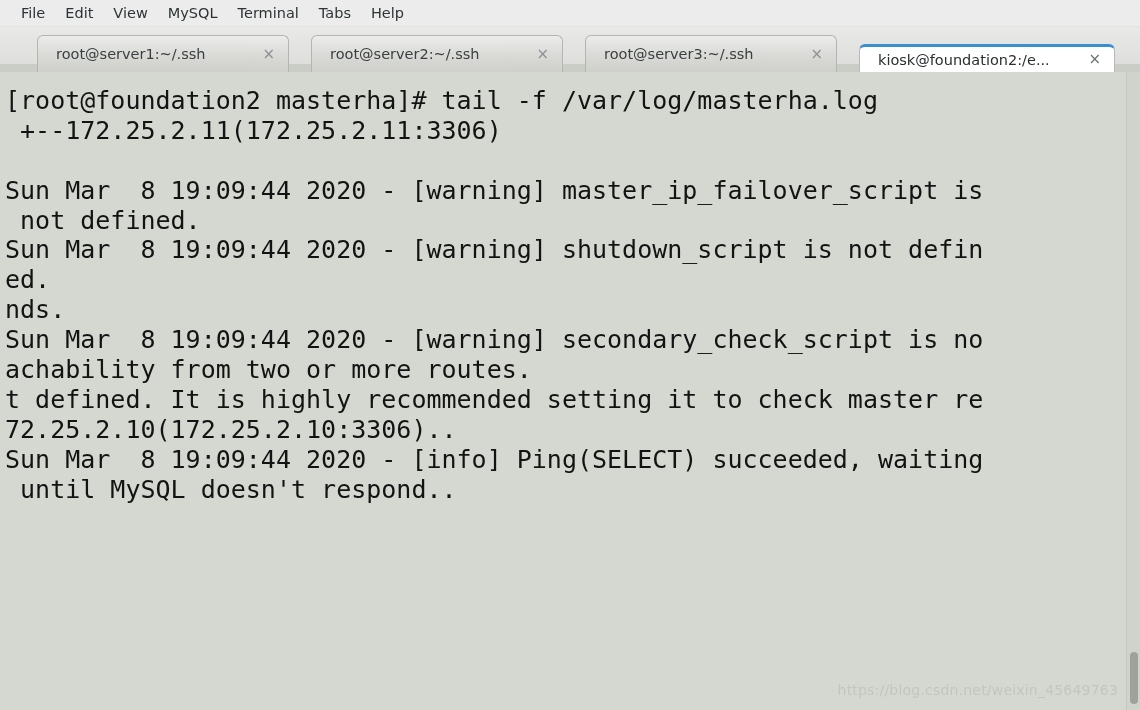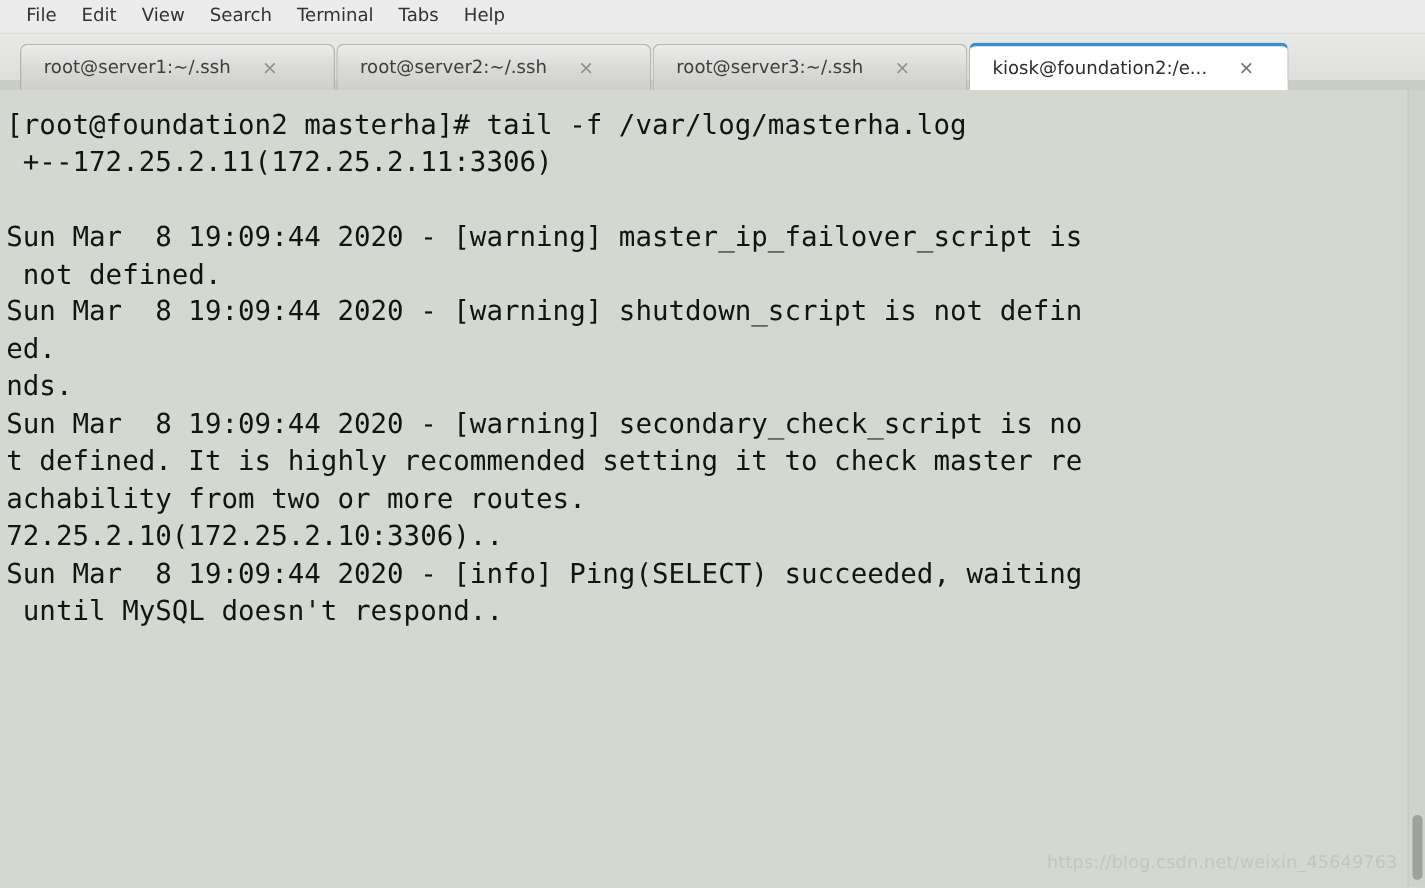--- a/index.html
+++ b/index.html
@@ -66,37 +66,38 @@
     height: 37px;
     background: linear-gradient(to bottom, #e9e9e7 0%, #dededc 100%);
   }
   .tab {
     position: relative;
     z-index: 2;
     height: 37px;
     box-sizing: border-box;
     display: flex;
     align-items: center;
-    justify-content: flex-start;
+    justify-content: space-between;
     padding: 0 10px 0 18px;
     border-top-left-radius: 6px;
     border-top-right-radius: 6px;
     border: 1px solid #b4b4b0;
     border-bottom: none;
     margin-right: 1px;
     background: linear-gradient(to bottom, #ececeb 0%, #d9d9d6 55%, #cfcfcb 100%);
     cursor: default;
     min-width: 0;
+    margin-left: 21px;
   }
   .tab.active {
     background: #ffffff;
     border-color: #b9b9b5;
     border-top: 3px solid #3a8fd0;
     padding-top: 0;
-    height: 38px;
+    height: 28px;
     align-self: flex-end;
     margin-bottom: 0;
   }
   .tab-label {
     font-family: "DejaVu Sans", sans-serif;
     font-size: 14.5px;
     color: #3a3f41;
     white-space: nowrap;
     overflow: hidden;
     text-overflow: clip;
@@ -129,21 +130,21 @@
   }
   .terminal {
     flex: 1 1 auto;
     position: relative;
     padding: 14px 0 0 5px;
     box-sizing: border-box;
     overflow: hidden;
   }
   .term-line {
     font-family: "DejaVu Sans Mono", monospace;
-    font-size: 22px;
+    font-size: 25px;
     line-height: 29.9px;
     color: #121413;
     white-space: pre;
     letter-spacing: 0px;
     height: 29.9px;
   }
   .term-line.blank { color: transparent; }
 
   
   .scrollbar {
@@ -180,21 +181,21 @@
 </style>
 </head>
 <body>
 
 <div id="app">
 
   <div class="menubar">
     <div class="menu-item">File</div>
     <div class="menu-item">Edit</div>
     <div class="menu-item">View</div>
-    <div class="menu-item">Search</div>
+    <div class="menu-item">MySQL</div>
     <div class="menu-item">Terminal</div>
     <div class="menu-item">Tabs</div>
     <div class="menu-item">Help</div>
   </div>
 
   <div class="tabbar">
 
     <div class="tab tab-w1">
       <span class="tab-label">root@server1:~/.ssh</span>
       <span class="tab-close">×</span>
@@ -222,22 +223,22 @@
     <div class="terminal">
       <div class="term-line">[root@foundation2 masterha]# tail -f /var/log/masterha.log</div>
       <div class="term-line"> +--172.25.2.11(172.25.2.11:3306)</div>
       <div class="term-line blank"></div>
       <div class="term-line">Sun Mar  8 19:09:44 2020 - [warning] master_ip_failover_script is</div>
       <div class="term-line"> not defined.</div>
       <div class="term-line">Sun Mar  8 19:09:44 2020 - [warning] shutdown_script is not defin</div>
       <div class="term-line">ed.</div>
       <div class="term-line">nds.</div>
       <div class="term-line">Sun Mar  8 19:09:44 2020 - [warning] secondary_check_script is no</div>
+      <div class="term-line">achability from two or more routes.</div>
       <div class="term-line">t defined. It is highly recommended setting it to check master re</div>
-      <div class="term-line">achability from two or more routes.</div>
       <div class="term-line">72.25.2.10(172.25.2.10:3306)..</div>
       <div class="term-line">Sun Mar  8 19:09:44 2020 - [info] Ping(SELECT) succeeded, waiting</div>
       <div class="term-line"> until MySQL doesn't respond..</div>
     </div>
 
     <div class="scrollbar">
       <div class="scroll-thumb"></div>
     </div>
 
     <div class="watermark">https://blog.csdn.net/weixin_45649763</div>

